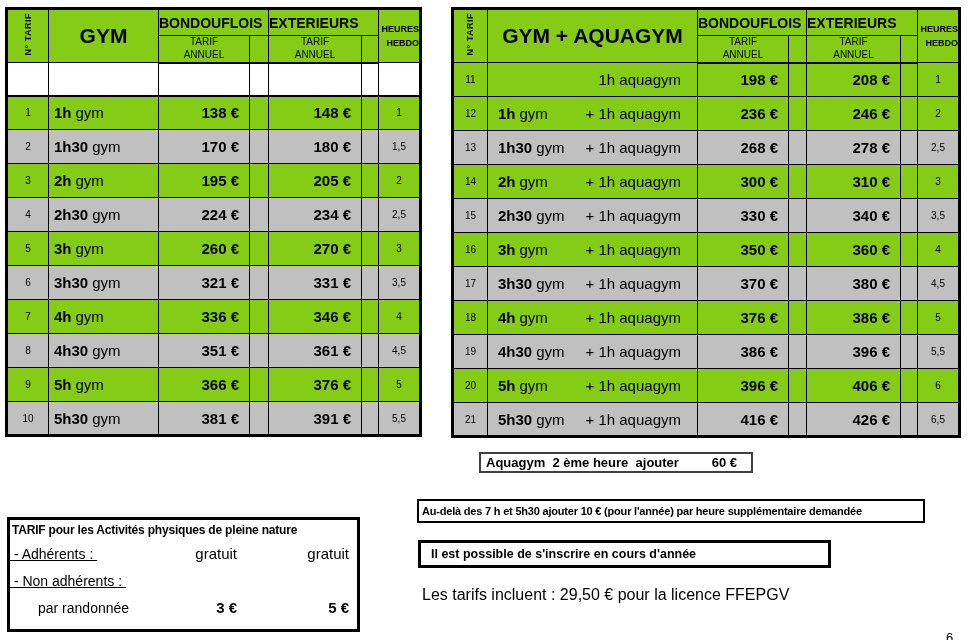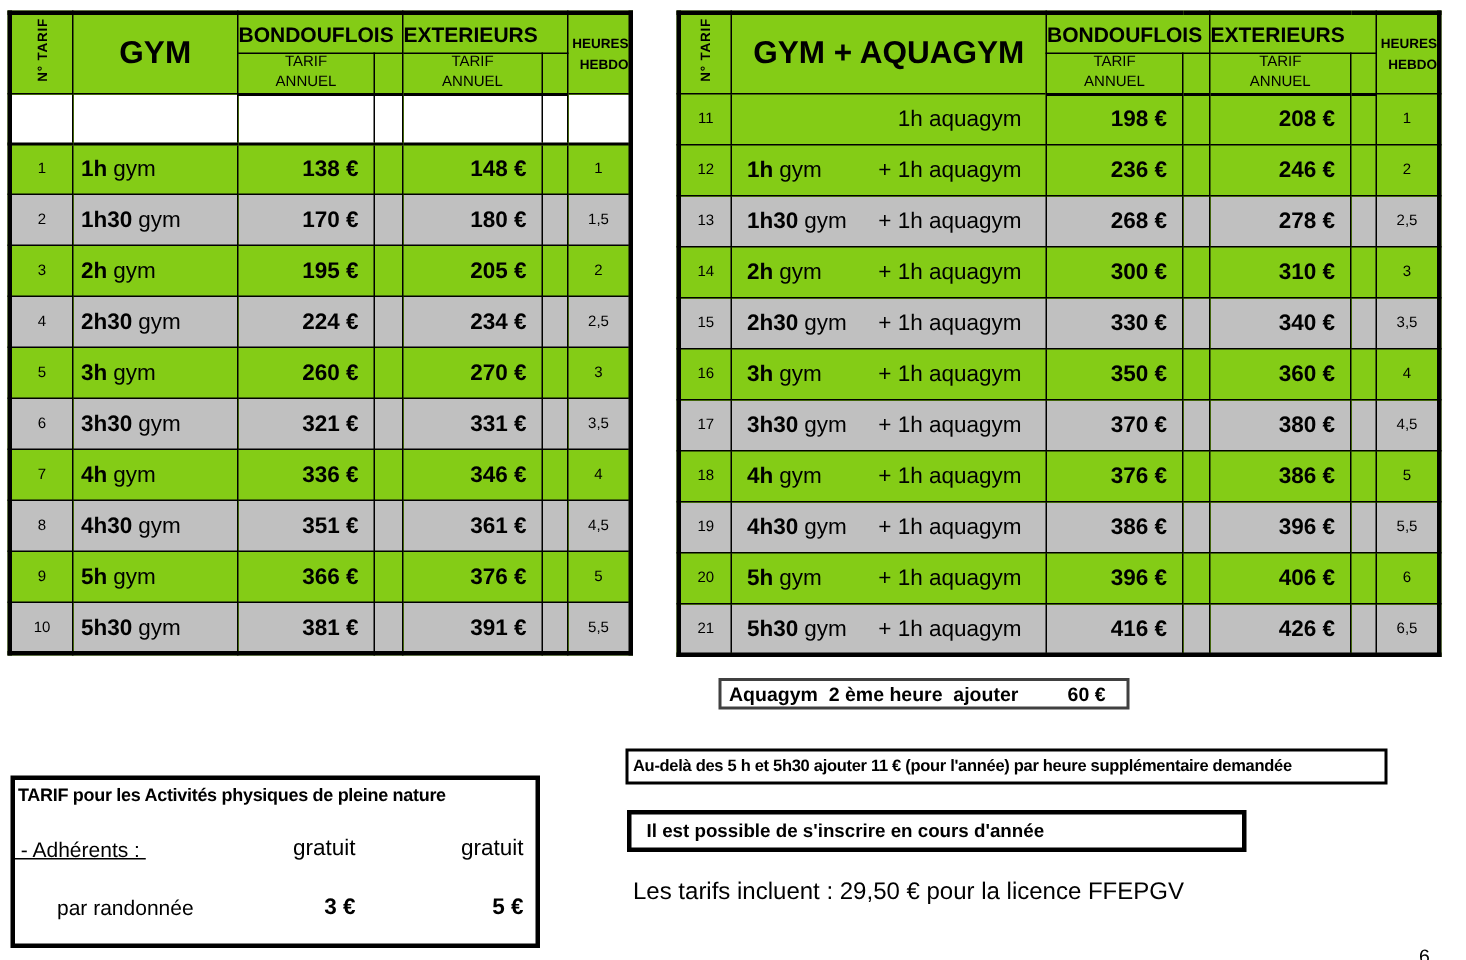--- a/index.html
+++ b/index.html
@@ -48,21 +48,21 @@
     font-weight:bold;font-size:13px;
   }
   .aqua-footer .af-label{white-space:pre;padding-left:5px;}
   .aqua-footer .af-price{margin-left:auto;padding-right:14px;}
   
   .nature-box{
     position:absolute;left:7px;top:517px;width:353px;height:115px;box-sizing:border-box;
     border:3px solid #000;background:#fff;
   }
   .nature-title{font-weight:bold;font-size:12px;letter-spacing:-0.2px;padding:3px 2px 3px 2px;white-space:nowrap;}
-  .nb-row{display:flex;height:27px;align-items:center;font-size:14px;margin-top:12px;}
+  .nb-row{display:flex;height:27px;align-items:center;font-size:14px;}
   .nb-label{flex:1;white-space:pre;}
   .nb-row.u-label .nb-label{text-decoration:underline;}
   .nb-row.indent .nb-label{padding-left:28px;text-decoration:none;}
   .nb-v1{width:100px;text-align:right;padding-right:20px;box-sizing:border-box;font-size:15px;}
   .nb-v2{width:100px;text-align:right;padding-right:8px;box-sizing:border-box;font-size:15px;}
   .nb-row.bold-values .nb-v1,.nb-row.bold-values .nb-v2{font-weight:bold;}
   
   .note1{
     position:absolute;left:417px;top:499px;width:508px;box-sizing:border-box;
     border:2px solid #000;font-weight:bold;font-size:11px;letter-spacing:-0.2px;
@@ -427,25 +427,30 @@
 <div class="nature-box">
   <div class="nature-title">TARIF pour les Activités physiques de pleine nature</div>
   <div>
 
       <div class="nb-row u-label">
         <span class="nb-label"> - Adhérents : </span>
         <span class="nb-v1">gratuit</span>
         <span class="nb-v2">gratuit</span>
       </div>
 
+      <div class="nb-row u-label">
+        <span class="nb-label"> - Non adhérents : </span>
+        <span class="nb-v1"></span>
+        <span class="nb-v2"></span>
+      </div>
 
       <div class="nb-row indent bold-values">
         <span class="nb-label">par randonnée</span>
         <span class="nb-v1">3 €</span>
         <span class="nb-v2">5 €</span>
       </div>
     </div>
 </div>
 
-<div class="note1">Au-delà des 5 h et 5h30 ajouter 11 € (pour l'année) par heure supplémentaire demandée</div>
+<div class="note1">Au-delà des 7 h et 5h30 ajouter 10 € (pour l'année) par heure supplémentaire demandée</div>
 <div class="note2">Il est possible de s'inscrire en cours d'année</div>
 <div class="licence">Les tarifs incluent : 29,50 € pour la licence FFEPGV</div>
 <div class="pagenum">6</div>
 
 </body></html>

